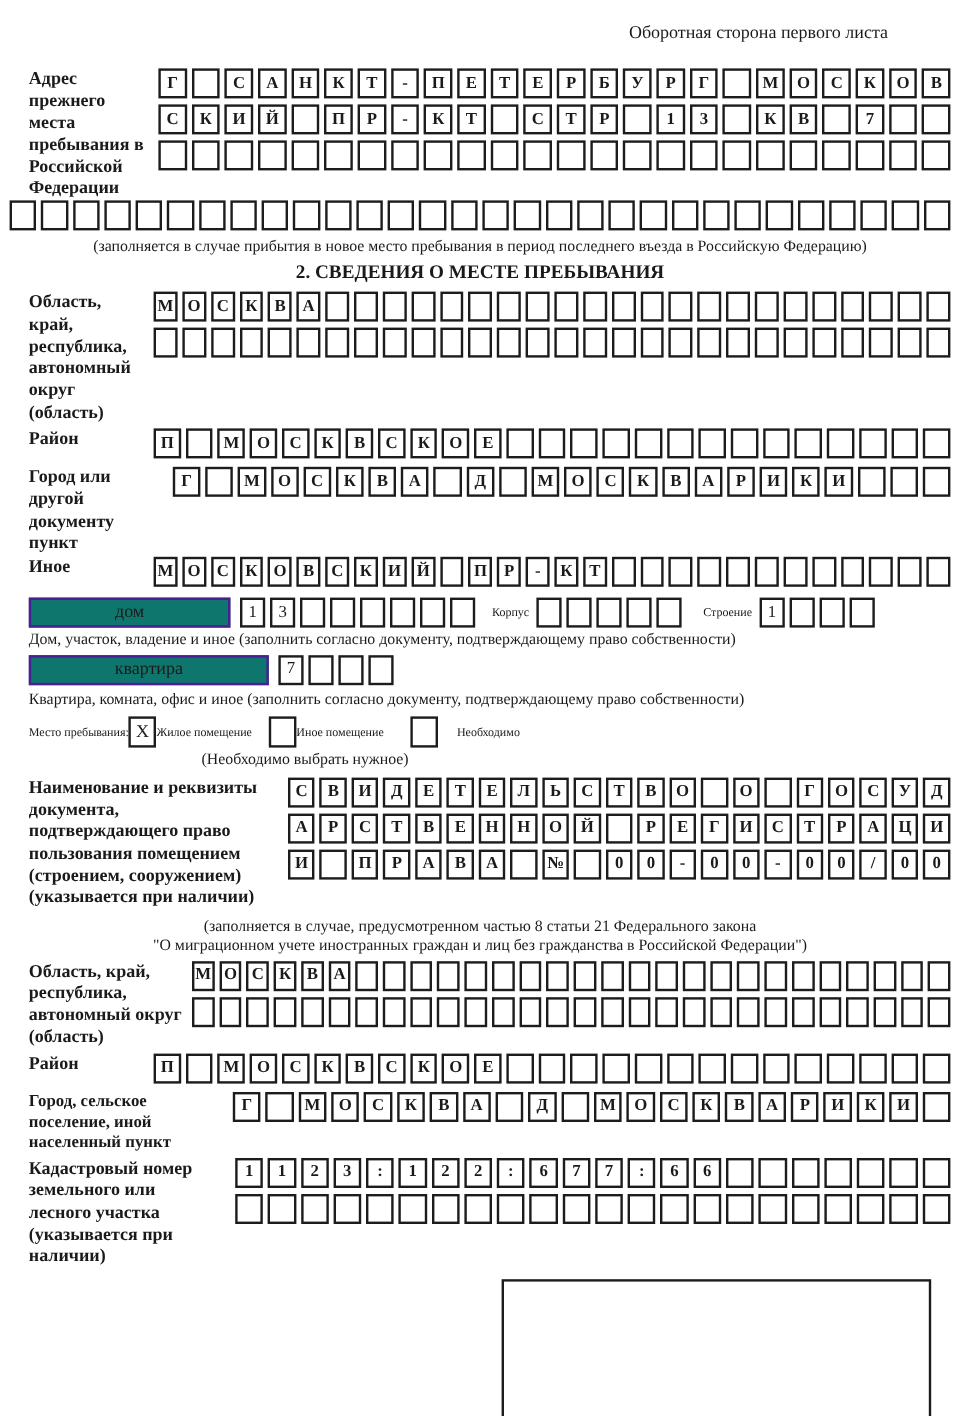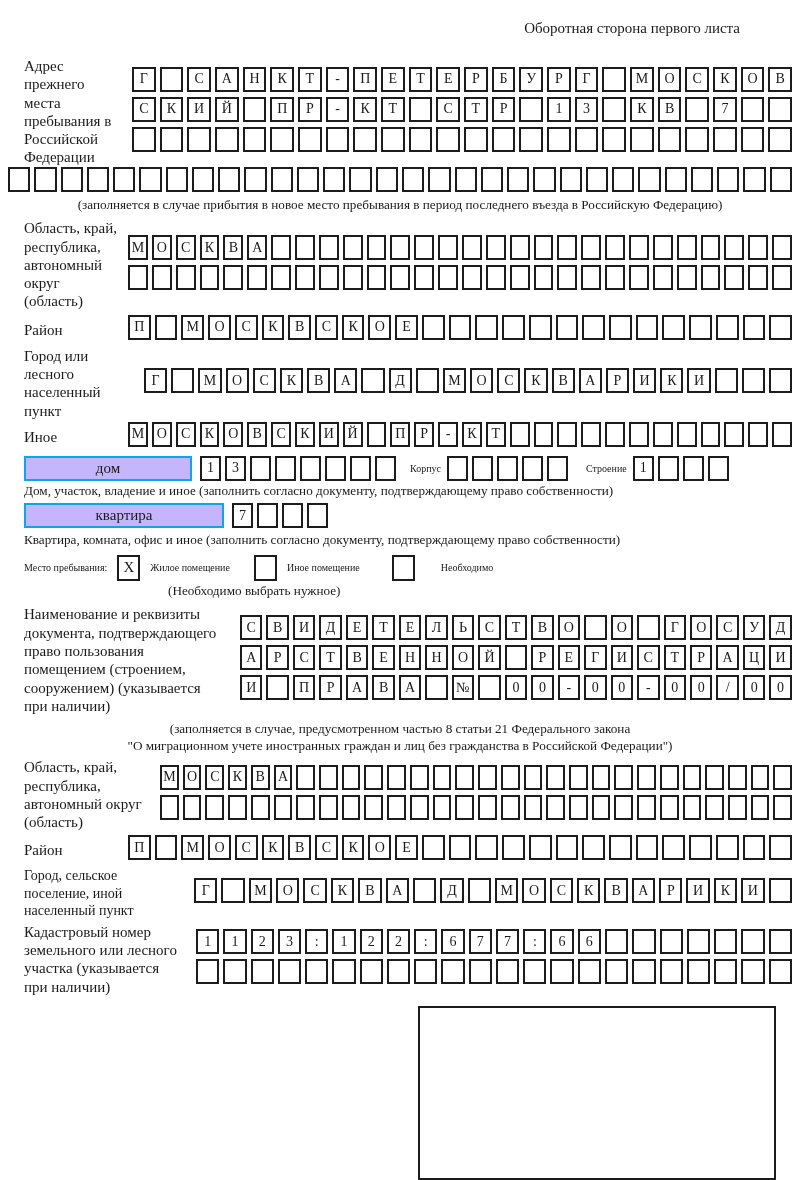--- a/index.html
+++ b/index.html
@@ -9,41 +9,41 @@
     width:800px; height:1180px;
     margin:0 auto;
     background:#fff;
     color:#1a1a1a;
     font-family:"Liberation Serif","DejaVu Serif",serif;
     padding:8px 8px 16px 8px;
     overflow:hidden;
   }
   .hdr-note { text-align:right; font-size:15px; padding-right:52px; margin-top:12px; }
 
-  .field { display:flex; align-items:center; }
+  .field { display:flex; align-items:flex-start;font-weight:bold; }
   .flabel { font-size:15px; line-height:1.22; margin-left:16px; flex:0 0 auto; }
   .rows { flex:1 1 auto; min-width:0; margin-left:8px; }
 
   .cells { display:flex; gap:4px; margin-bottom:5px; }
   .cell {
     flex:1 1 0; height:25px; border:2px solid #1c1c1c;
     display:flex; align-items:center; justify-content:center;
     font-size:14px; line-height:1; background:#fff;
   }
   .cells.fixed .cell { flex:0 0 21px; }
 
   .caption { font-size:13.2px; line-height:1.25; }
   .caption.center { text-align:center; }
   .caption.indent { margin-left:16px; }
 
   .sec-title { text-align:center; font-weight:bold; font-size:16px; }
 
   .boxlabel {
-    border:2px solid #0ea5e9; height:25px; display:flex;
-    align-items:center; justify-content:center; font-size:15px; background:#c4b5fd;
+    border:2px solid #4c1d95; height:25px; display:flex;
+    align-items:center; justify-content:center; font-size:15px; background:#0f766e;
   }
   .inline-row { display:flex; align-items:center; margin-left:16px; }
   .inline-row .txt { font-size:10px; white-space:nowrap; }
 
   .chk {
     width:23px; height:26px; border:2px solid #1c1c1c; display:flex;
     align-items:center; justify-content:center; font-size:15px; background:#fff; flex:0 0 auto;
   }
 
   .stamp-wrap { width:412px; margin-left:382px; margin-top:10px; }
@@ -169,20 +169,21 @@
       <span class="cell"></span>
       <span class="cell"></span>
       <span class="cell"></span>
       <span class="cell"></span>
       <span class="cell"></span>
       <span class="cell"></span>
       <span class="cell"></span>
     </div>
   <div class="caption center">(заполняется в случае прибытия в новое место пребывания в период последнего въезда в Российскую Федерацию)</div>
 
+  <div class="sec-title mt6">2. СВЕДЕНИЯ О МЕСТЕ ПРЕБЫВАНИЯ</div>
 
   <div class="field mt6">
     <div class="flabel" style="width:96px">Область, край, республика, автономный округ (область)</div>
     <div class="rows">
       <div class="cells">
           <span class="cell">М</span>
           <span class="cell">О</span>
           <span class="cell">С</span>
           <span class="cell">К</span>
           <span class="cell">В</span>
@@ -270,21 +271,21 @@
           <span class="cell"></span>
           <span class="cell"></span>
           <span class="cell"></span>
           <span class="cell"></span>
           <span class="cell"></span>
         </div>
     </div>
   </div>
 
   <div class="field mt2">
-    <div class="flabel" style="width:112px">Город или лесного населенный пункт</div>
+    <div class="flabel" style="width:112px">Город или другой документу пункт</div>
     <div class="rows">
       <div class="cells">
           <span class="cell">Г</span>
           <span class="cell"></span>
           <span class="cell">М</span>
           <span class="cell">О</span>
           <span class="cell">С</span>
           <span class="cell">К</span>
           <span class="cell">В</span>
           <span class="cell">А</span>
@@ -378,21 +379,21 @@
     <div class="boxlabel" style="width:200px">квартира</div>
     <div class="cells fixed" style="margin:0 0 0 8px">
         <span class="cell">7</span>
         <span class="cell"></span>
         <span class="cell"></span>
         <span class="cell"></span>
       </div>
   </div>
   <div class="caption indent mt4">Квартира, комната, офис и иное (заполнить согласно документу, подтверждающему право собственности)</div>
 
-  <div class="inline-row mt6" style="gap:10px">
+  <div class="inline-row mt6" style="">
     <div class="txt">Место пребывания:</div>
     <div class="chk">X</div>
     <div class="txt">Жилое помещение</div>
     <div class="chk" style="margin-left:14px"></div>
     <div class="txt">Иное помещение</div>
     <div class="chk" style="margin-left:22px"></div>
     <div class="txt" style="margin-left:16px">Необходимо</div>
   </div>
   <div class="caption" style="margin-left:160px;margin-top:2px">(Необходимо выбрать нужное)</div>
 

